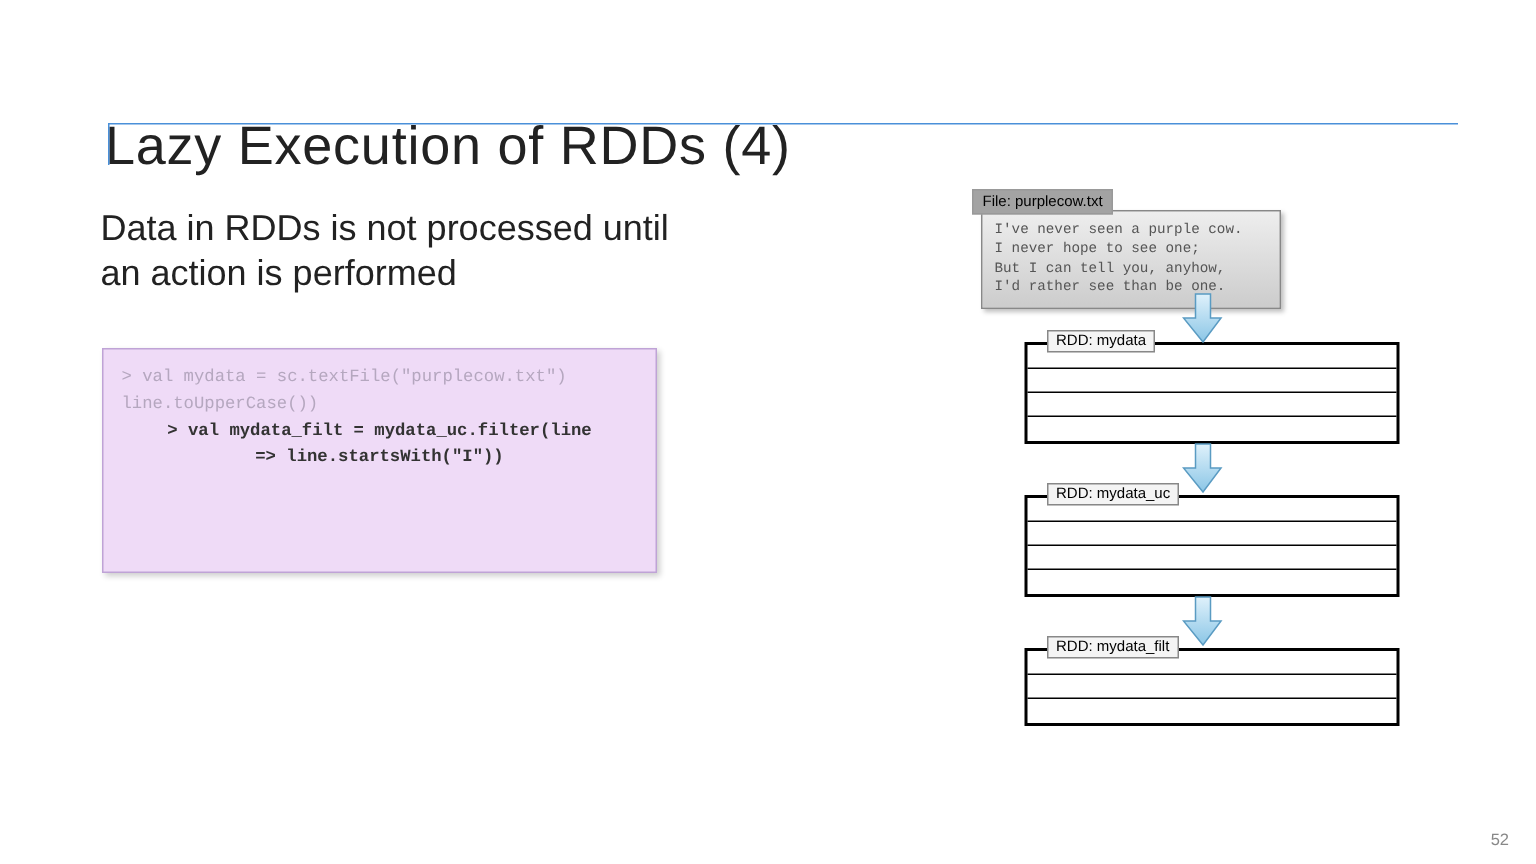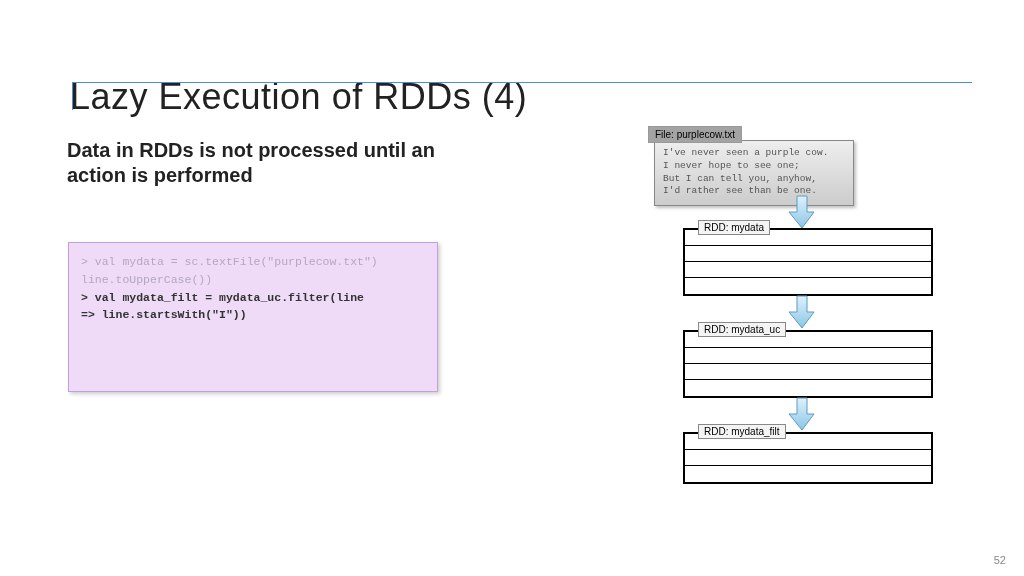--- a/index.html
+++ b/index.html
@@ -34,43 +34,42 @@
     left: 72px;
     top: 82px;
     width: 0;
     height: 28px;
     border-left: 1.5px solid #4a90d9;
   }
   .body-text {
     position: absolute;
     left: 67px;
     top: 138px;
-    font-size: 20px;
+    font-size: 24px;
     color: #222;
     line-height: 1.25;
     max-width: 400px;
-    font-weight: bold;
   }
   .code-box {
     position: absolute;
     left: 68px;
-    top: 242px;
+    top: 232px;
     width: 370px;
     height: 150px;
     background: #efdbf7;
     border: 1px solid #bfa3d6;
     box-shadow: 2px 2px 4px rgba(0,0,0,0.2);
     padding: 10px 12px;
     font-family: "Courier New", monospace;
     font-size: 11.5px;
     line-height: 1.55;
     color: #333;
   }
   .code-faded { color: #b5a7bf; }
-  .code-cur   { color: #333; font-weight: bold; }
+  .code-cur   { color: #333; font-weight: bold; text-align: center; }
 
   
   .diagram {
     position: absolute;
     right: 56px;
     top: 126px;
     width: 320px;
   }
   .file-label {
     position: absolute;

